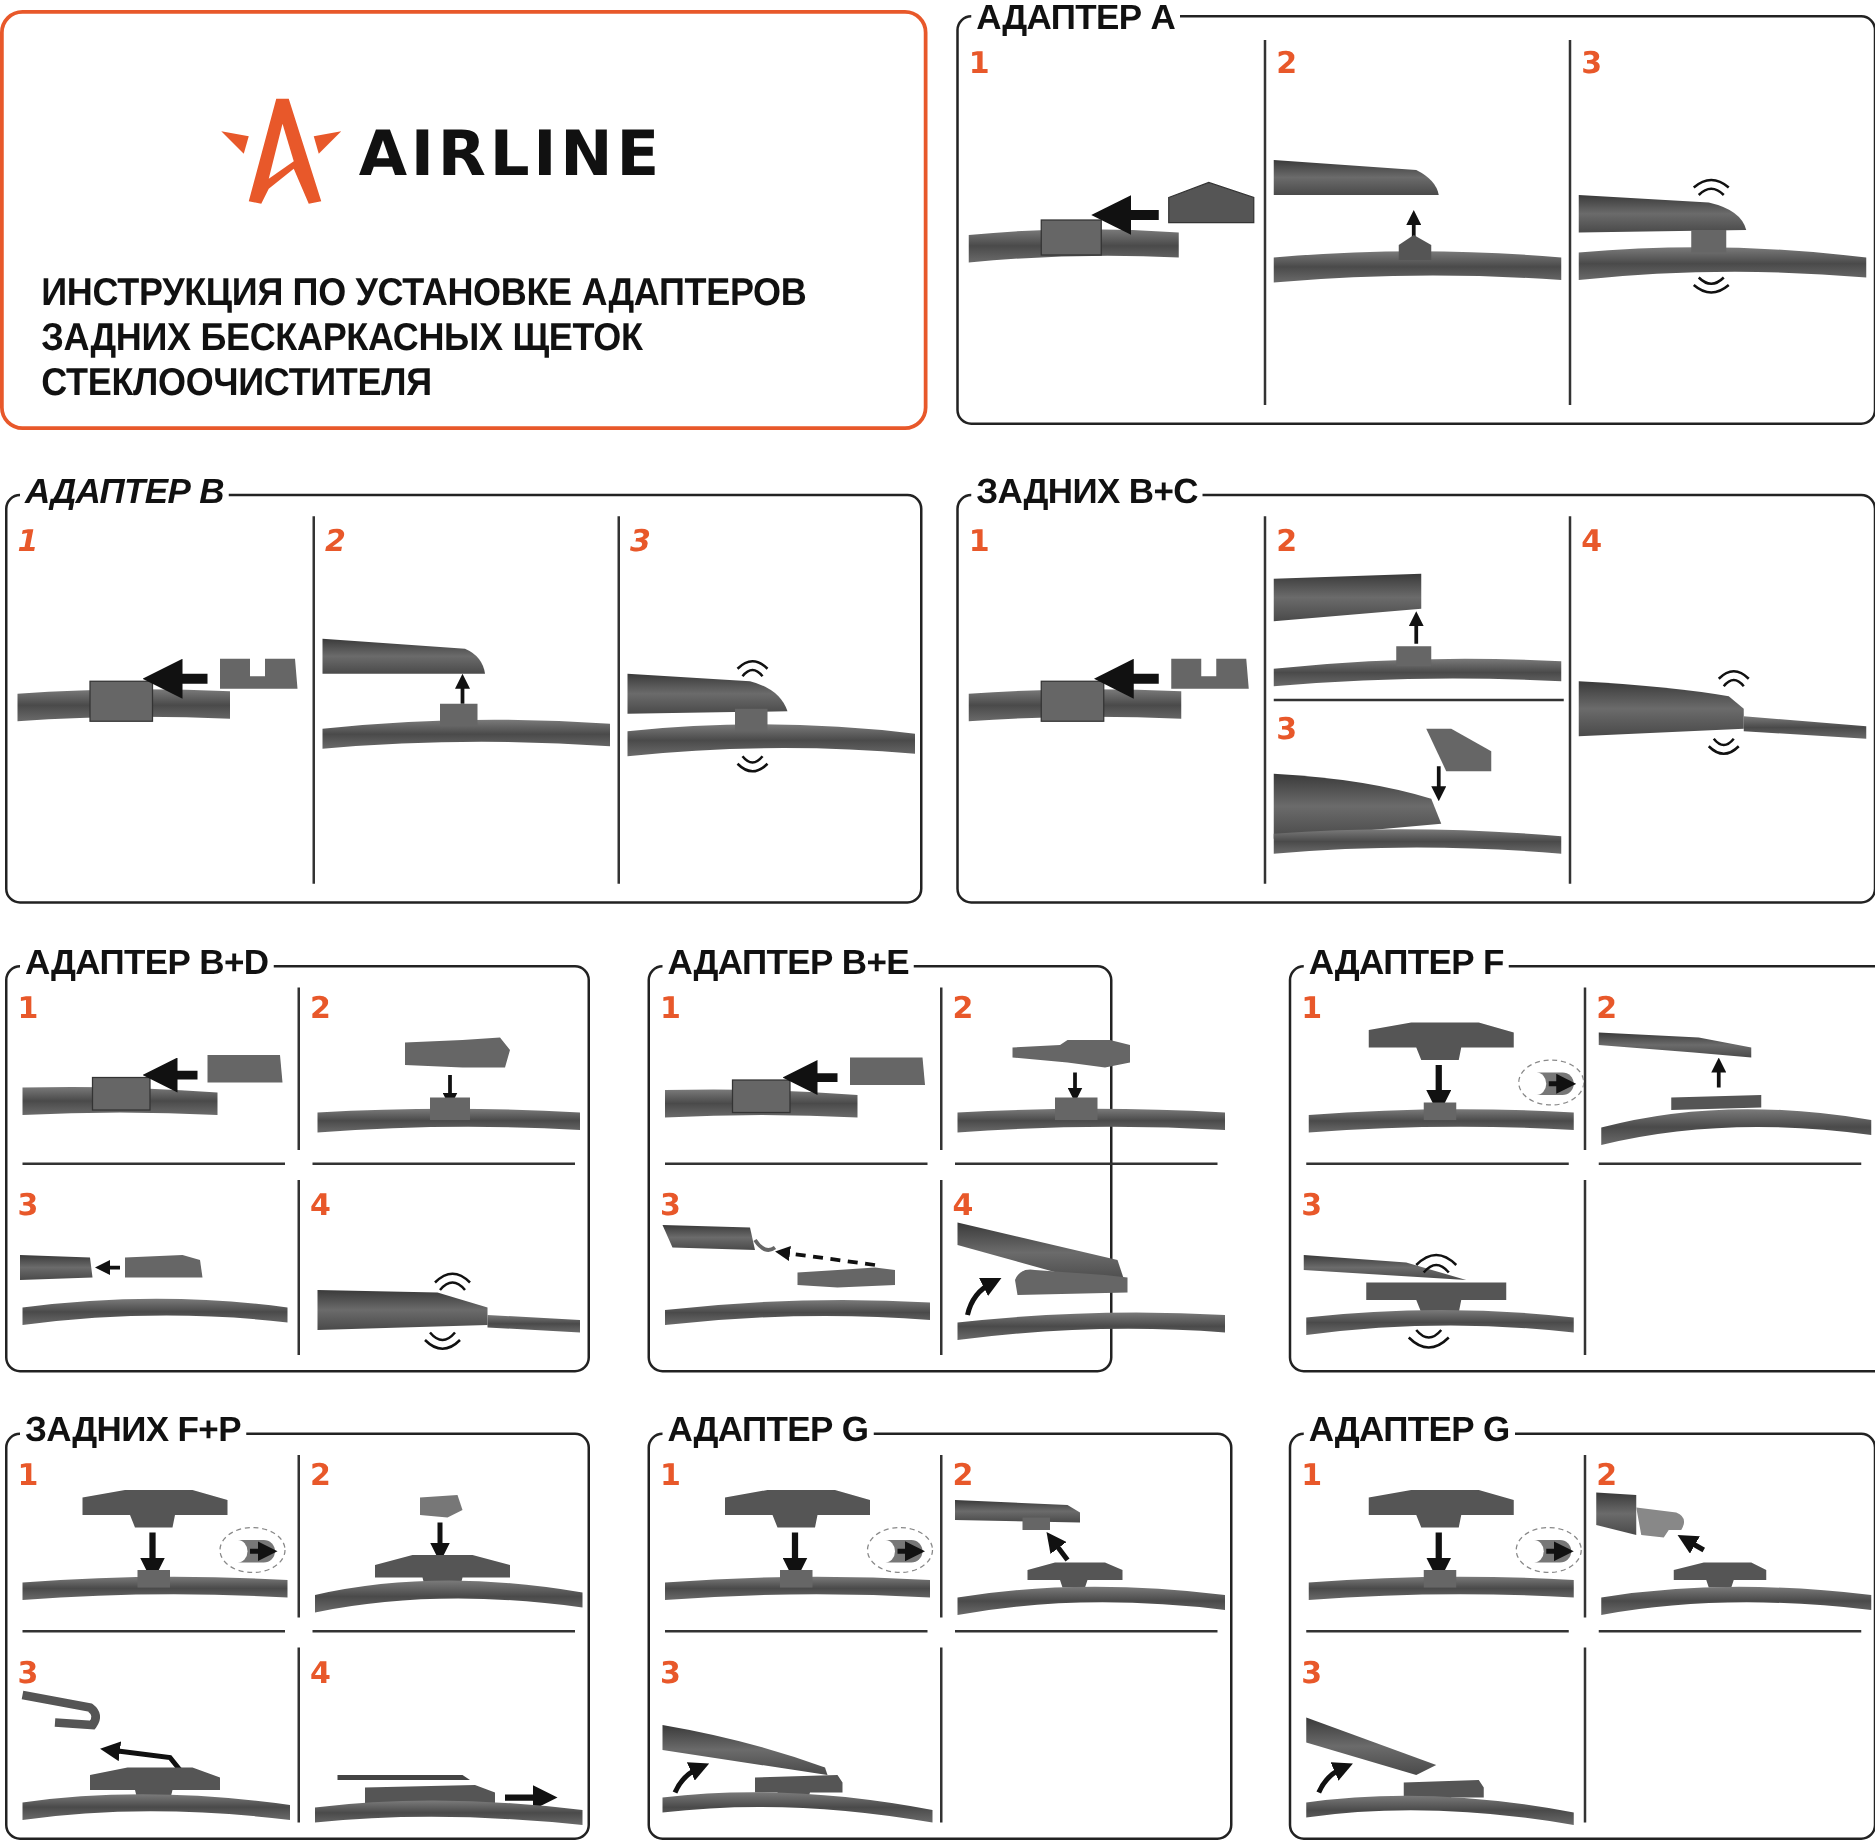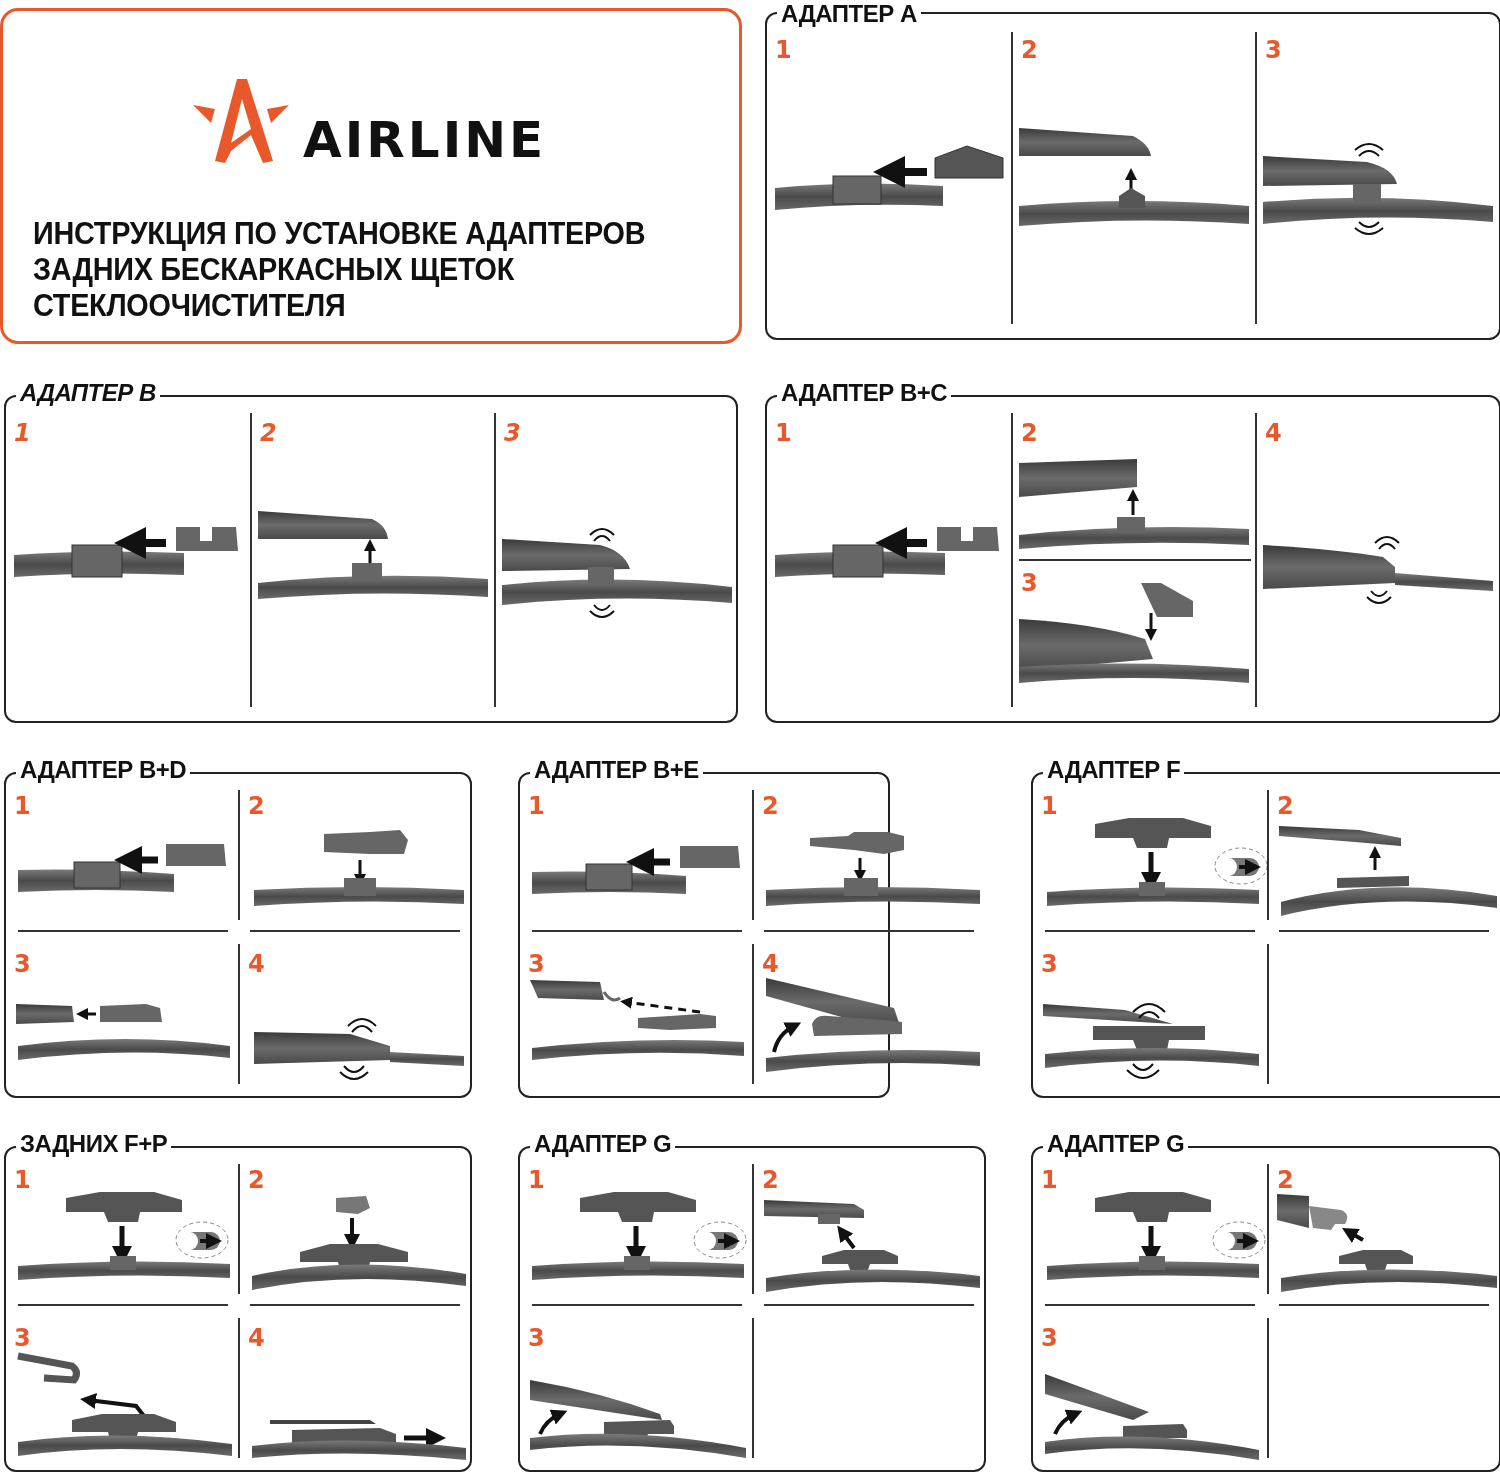--- a/index.html
+++ b/index.html
@@ -1,24 +1,24 @@
 <!DOCTYPE html>
 <html><head>
 <meta charset="utf-8">
 <style>
   * { box-sizing: border-box; margin: 0; padding: 0; }
   body { width: 1500px; height: 1474px; background: #ffffff; position: relative; overflow: hidden; font-family: "Liberation Sans", sans-serif; color: #111; }
   .header-card { position: absolute; left: 0; top: 8px; width: 742px; height: 336px; border: 3px solid #e8582a; border-radius: 18px; }
-  .logo { position: absolute; left: 188px; top: 66px; display: flex; align-items: flex-end; }
+  .logo { position: absolute; left: 172px; top: 66px; display: flex; align-items: center; }
   .logo svg { width: 100px; height: 92px; }
   .logo-text { font-family: "DejaVu Sans", sans-serif; font-weight: bold; font-size: 50px; letter-spacing: 3px; margin-left: 12px; color: #111; }
   .header-title { position: absolute; left: 30px; top: 205px; font-family: "Liberation Sans", sans-serif; font-weight: bold; font-size: 31px; line-height: 36px; letter-spacing: -0.3px; transform: scaleX(0.93); transform-origin: left top; white-space: nowrap; }
 
   .panel { position: absolute; border: 2px solid #222; border-radius: 12px; }
-  .panel-title { position: absolute; top: -18px; left: 10px; background: #fff; padding: 0 4px; font-family: "Liberation Sans", sans-serif; font-weight: bold; font-size: 24px; line-height: 28px; letter-spacing: -0.5px; white-space: nowrap; }
+  .panel-title { position: absolute; top: -18px; left: 10px; background: #fff; padding: 0 4px; font-family: "Liberation Sans", sans-serif; font-weight: bold; font-size: 28px; line-height: 28px; letter-spacing: -0.5px; white-space: nowrap; }
   .step { position: absolute; }
   .step-num { position: absolute; left: 8px; top: 8px; font-family: "DejaVu Sans", sans-serif; font-weight: bold; font-size: 24px; color: #e8582a; }
   .vdiv { position: absolute; width: 2px; background: #333; }
   .hdiv { position: absolute; height: 2px; background: #333; }
   .illus { position: absolute; left: 0; top: 0; width: 100%; height: 100%; }
 </style>
 </head>
 <body>
 
 <div class="header-card">
@@ -118,21 +118,21 @@
       <path d="M6,128 L104,134 Q128,140 134,158 L6,160 z" fill="url(#g-arm)"></path>
       <path d="M6,174 Q120,162 236,176 L236,192 Q120,182 6,194 z" fill="url(#g-blade)"></path>
       <rect x="92" y="156" width="26" height="18" fill="#666"></rect>
       <path d="M94,124 Q106,112 118,124 M98,130 Q106,120 114,130" stroke="#111" stroke-width="2" fill="none"></path>
       <path d="M94,200 Q106,212 118,200 M98,194 Q106,204 114,194" stroke="#111" stroke-width="2" fill="none"></path>
     </svg>
   </div>
 </div>
 
 <div class="panel" style="left:765px; top:395px; width:736px; height:328px;">
-  <div class="panel-title">АДАПТЕР B+C</div>
+  <div class="panel-title">ЗАДНИХ B+C</div>
   <div class="vdiv" style="left:244px; top:16px; height:294px;"></div>
   <div class="vdiv" style="left:488px; top:16px; height:294px;"></div>
   <div class="hdiv" style="left:252px; top:162px; width:232px;"></div>
   <div class="step" style="left:0; top:14px; width:244px; height:300px;">
     <span class="step-num">1</span>
     <svg class="illus" viewBox="0 0 244 300">
       <path d="M8,144 Q90,138 178,142 L178,164 Q90,160 8,166 z" fill="url(#g-blade)"></path>
       <rect x="66" y="134" width="50" height="32" fill="#666" stroke="#333"></rect>
       <line x1="124" y1="132" x2="160" y2="132" stroke="#111" stroke-width="8" marker-end="url(#ah)" transform="rotate(180 142 132)"></line>
       <path d="M170,116 L230,116 L232,140 L170,140 z M194,116 L194,130 L206,130 L206,116 z" fill="#666" fill-rule="evenodd"></path>

